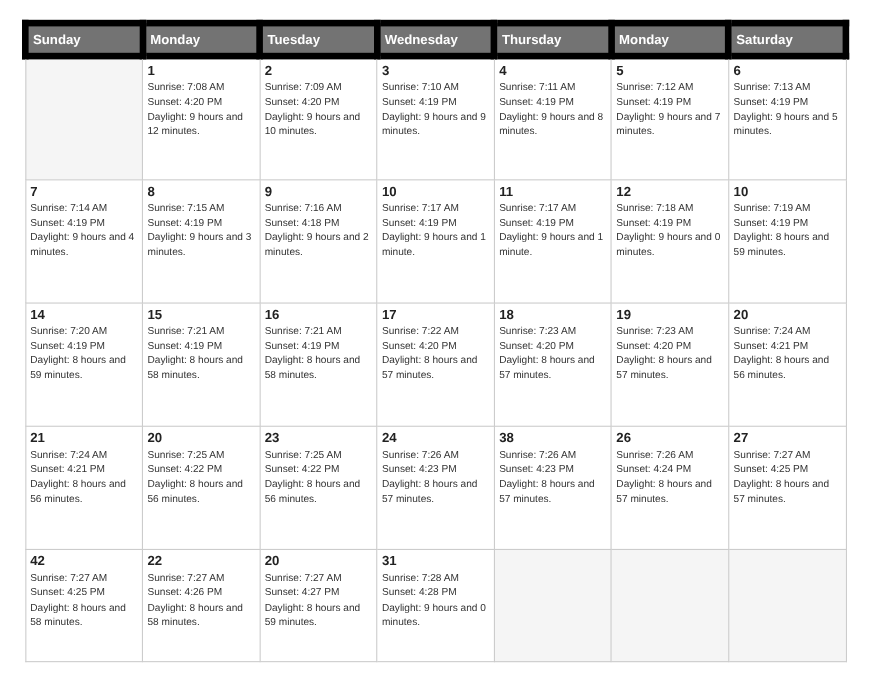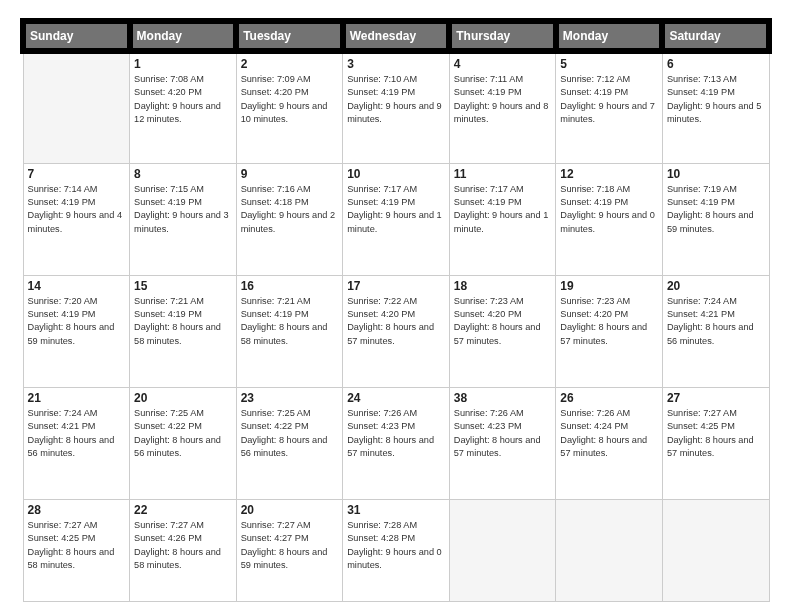--- a/index.html
+++ b/index.html
@@ -224,21 +224,21 @@
             <span class="day-number">26</span>
             <div class="cell-text">Sunrise: 7:26 AM<br>Sunset: 4:24 PM<br>Daylight: 8 hours and 57 minutes.</div>
           </td>
           <td>
             <span class="day-number">27</span>
             <div class="cell-text">Sunrise: 7:27 AM<br>Sunset: 4:25 PM<br>Daylight: 8 hours and 57 minutes.</div>
           </td>
         </tr>
         <tr class="last-row">
           <td>
-            <span class="day-number">28</span>
+            <span class="day-number">42</span>
             <div class="cell-text">Sunrise: 7:27 AM<br>Sunset: 4:25 PM<br>Daylight: 8 hours and 58 minutes.</div>
           </td>
           <td>
             <span class="day-number">22</span>
             <div class="cell-text">Sunrise: 7:27 AM<br>Sunset: 4:26 PM<br>Daylight: 8 hours and 58 minutes.</div>
           </td>
           <td>
             <span class="day-number">20</span>
             <div class="cell-text">Sunrise: 7:27 AM<br>Sunset: 4:27 PM<br>Daylight: 8 hours and 59 minutes.</div>
           </td>

